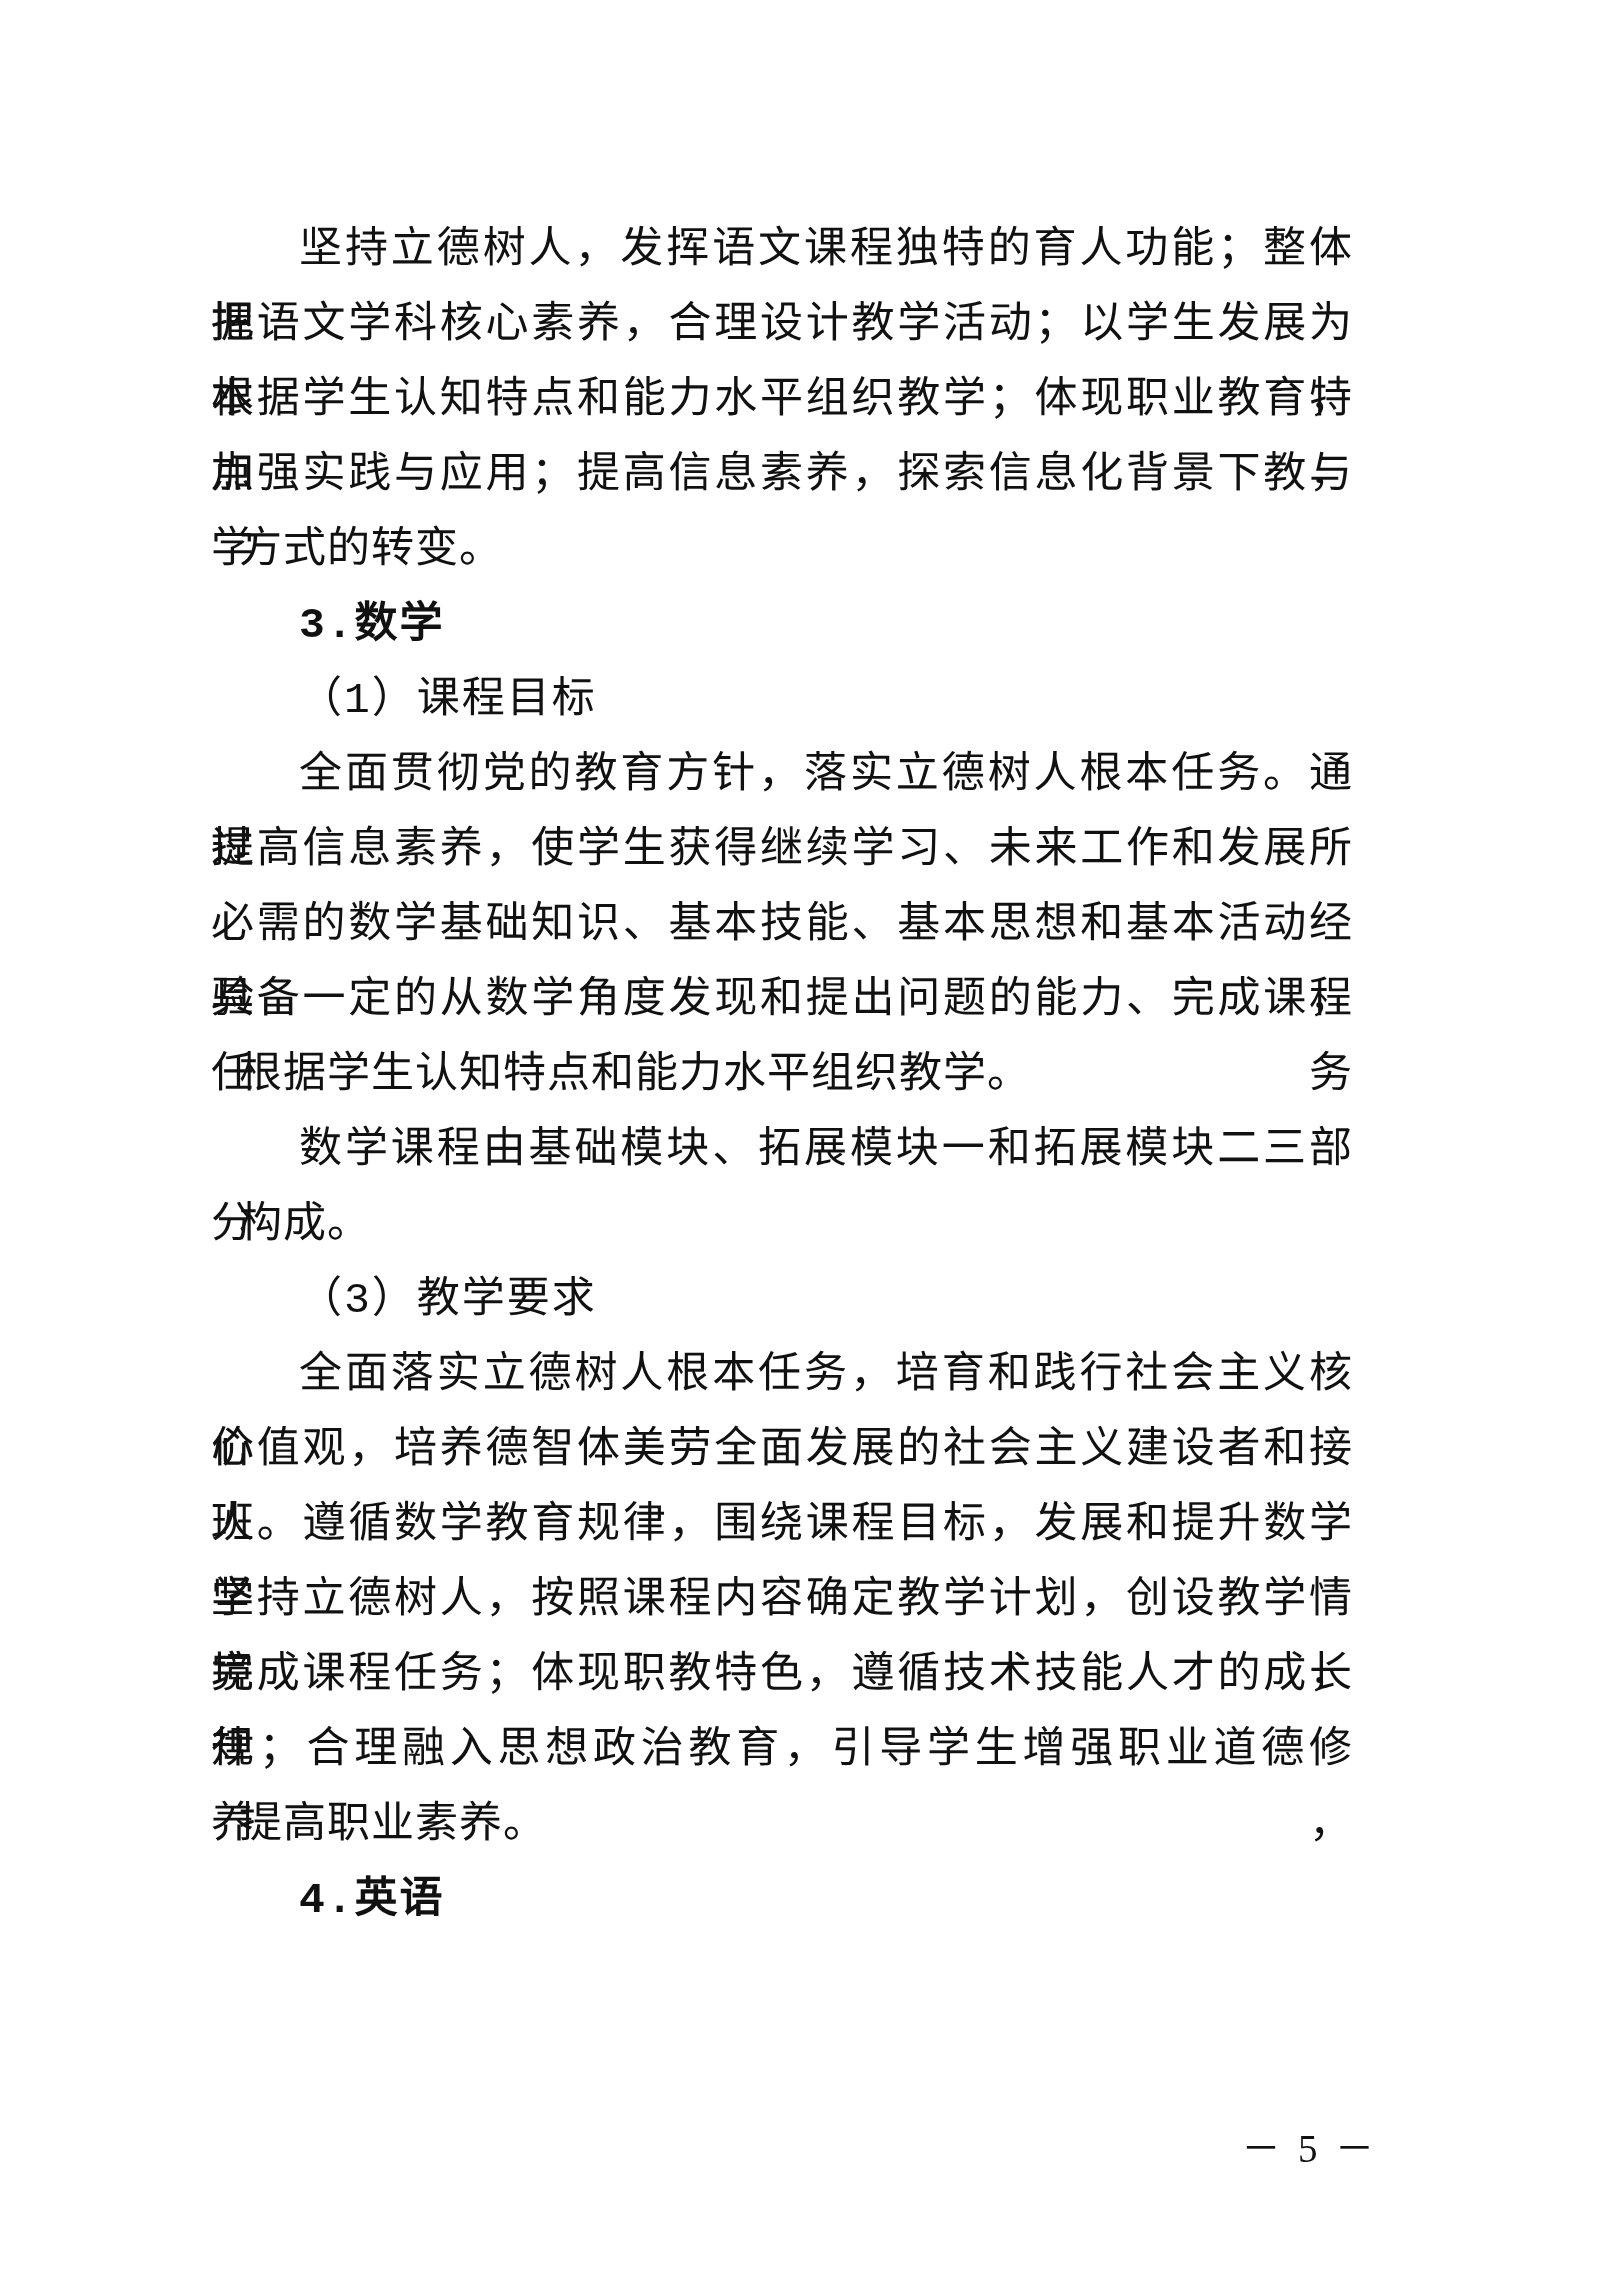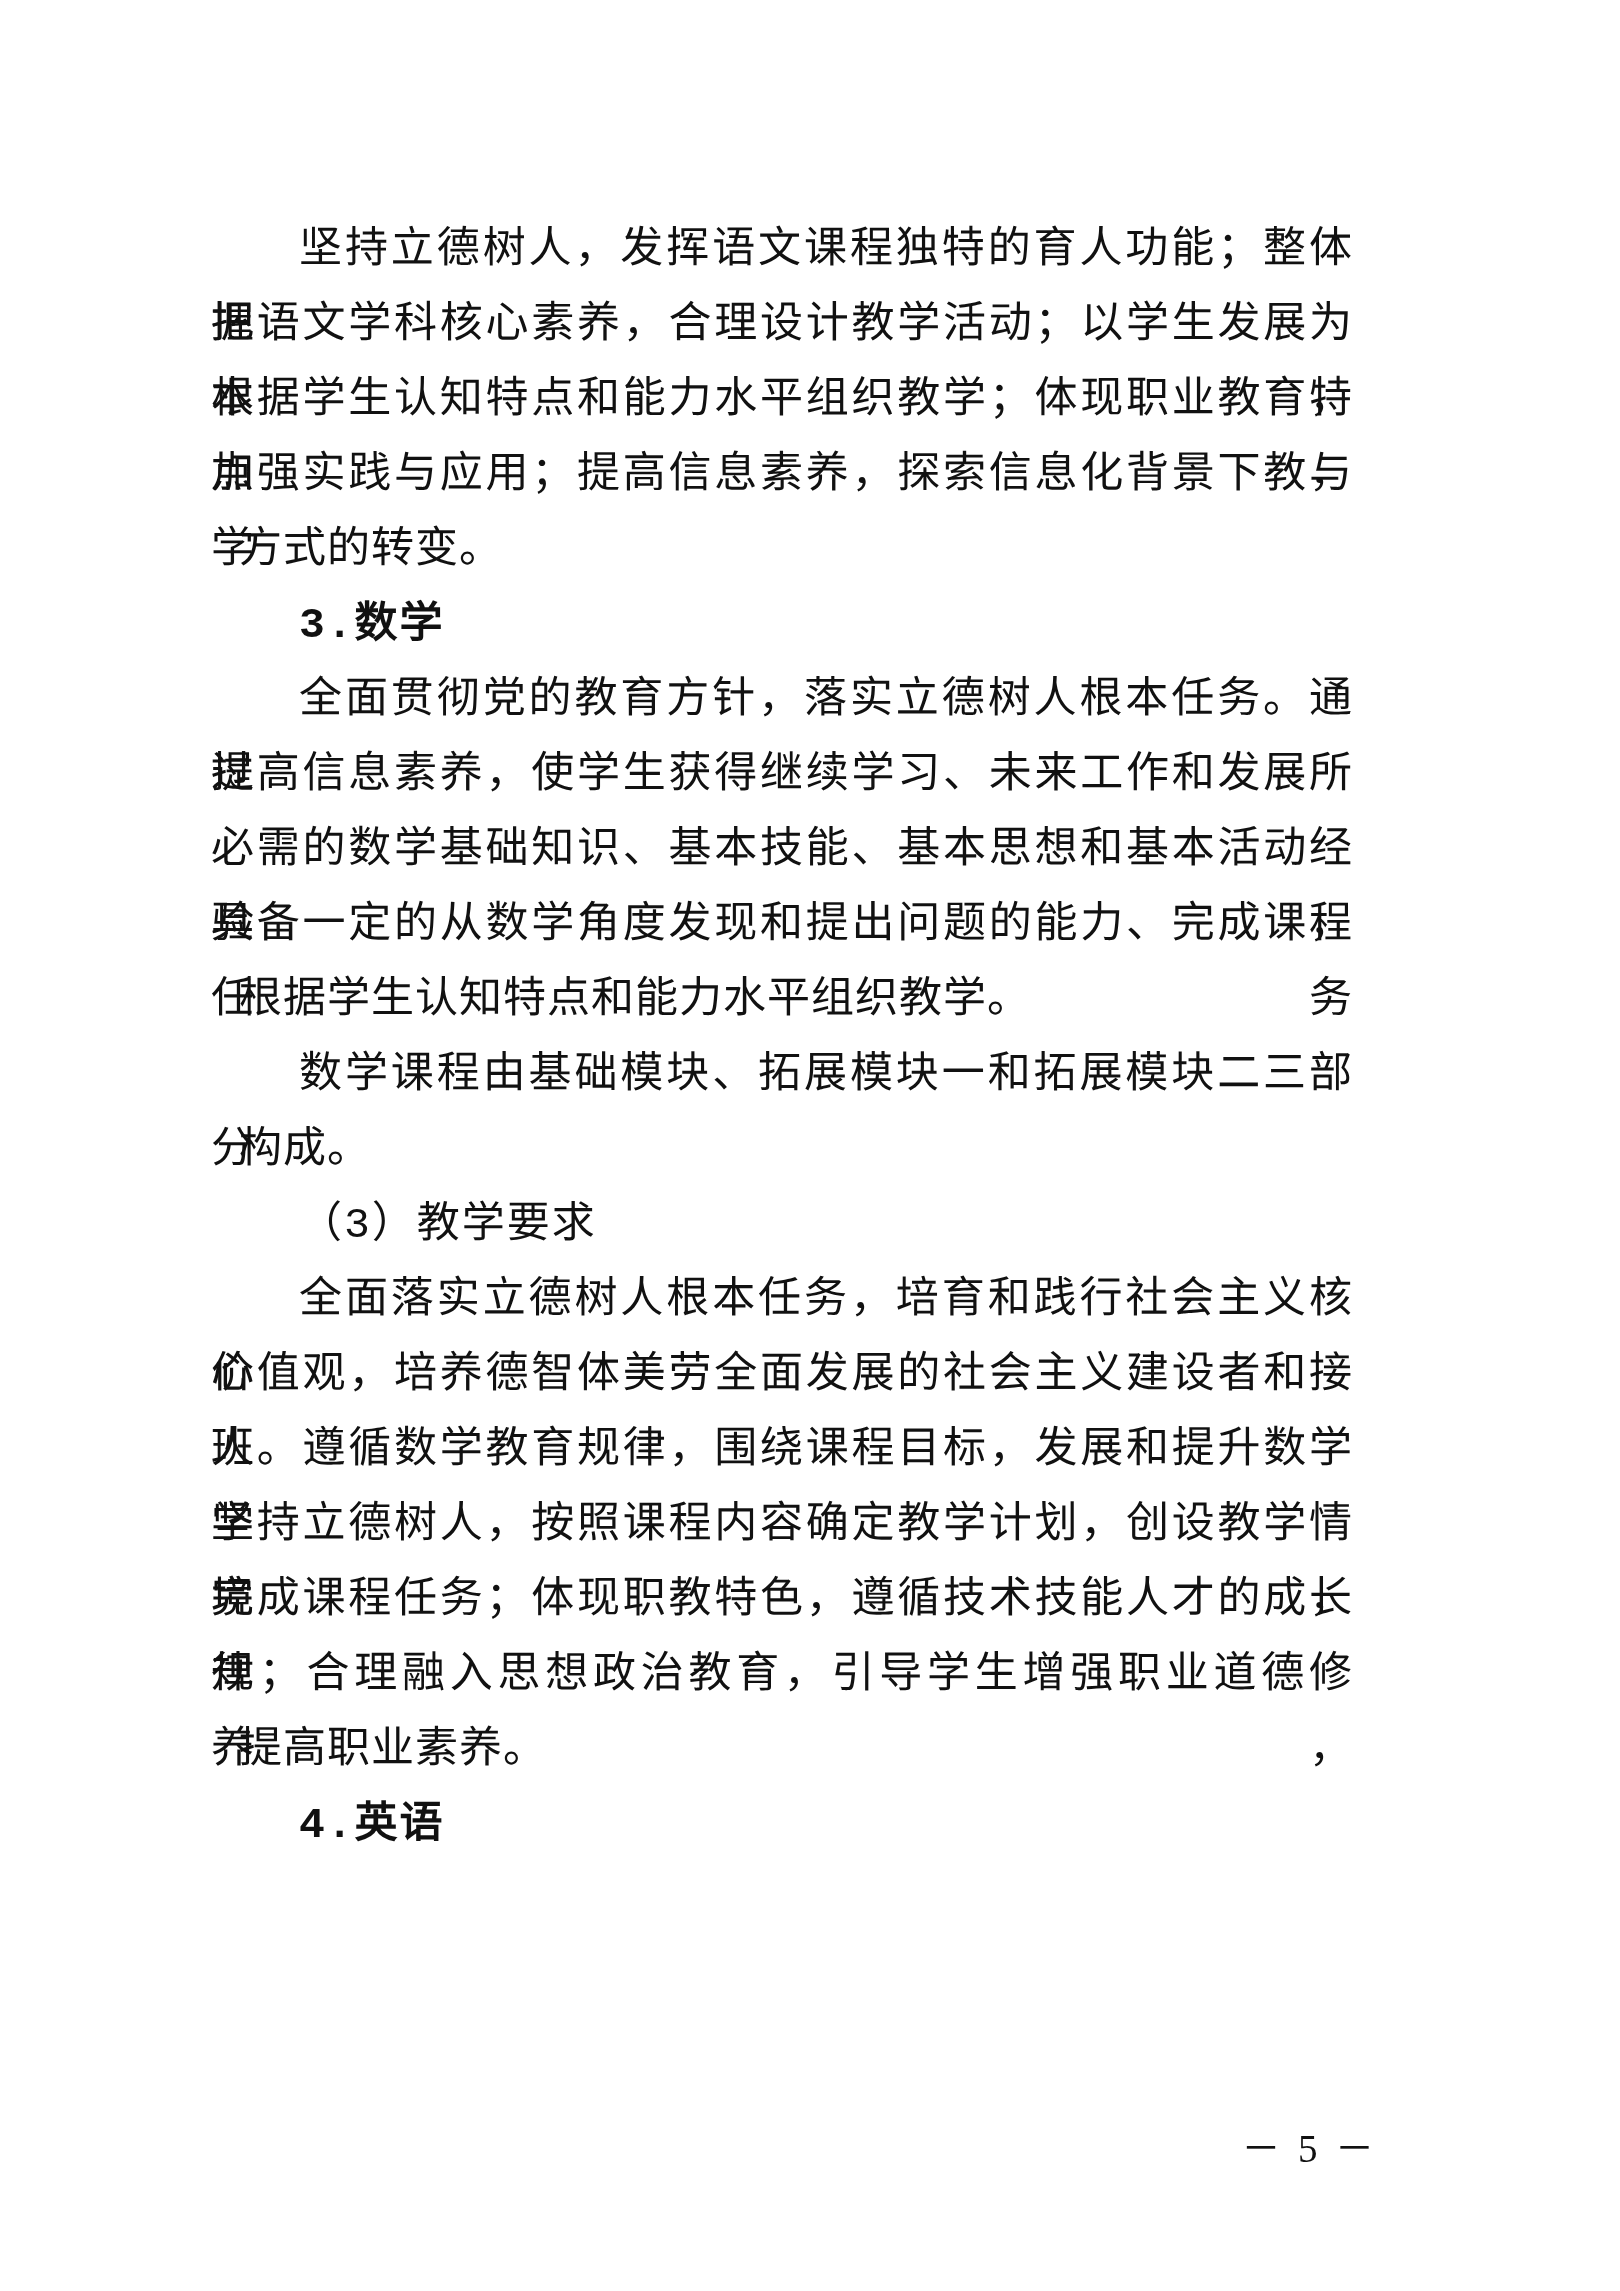--- a/index.html
+++ b/index.html
@@ -61,20 +61,21 @@
 
 <div class="page">
   <div class="text-col">
     <div class="line jline indent">坚持立德树人，发挥语文课程独特的育人功能；整体把</div>
     <div class="line jline">握语文学科核心素养，合理设计教学活动；以学生发展为本，</div>
     <div class="line jline">根据学生认知特点和能力水平组织教学；体现职业教育特点，</div>
     <div class="line jline">加强实践与应用；提高信息素养，探索信息化背景下教与学</div>
     <div class="line lastline">方式的转变。</div>
 
     <div class="line heading">3.数学</div>
+    <div class="line sub">（1）课程目标</div>
 
     <div class="line jline indent">全面贯彻党的教育方针，落实立德树人根本任务。通过</div>
     <div class="line jline">提高信息素养，使学生获得继续学习、未来工作和发展所</div>
     <div class="line jline">必需的数学基础知识、基本技能、基本思想和基本活动经验，</div>
     <div class="line jline">具备一定的从数学角度发现和提出问题的能力、完成课程任务</div>
     <div class="line lastline">根据学生认知特点和能力水平组织教学。</div>
 
 
     <div class="line jline indent">数学课程由基础模块、拓展模块一和拓展模块二三部分</div>
     <div class="line lastline">构成。</div>

